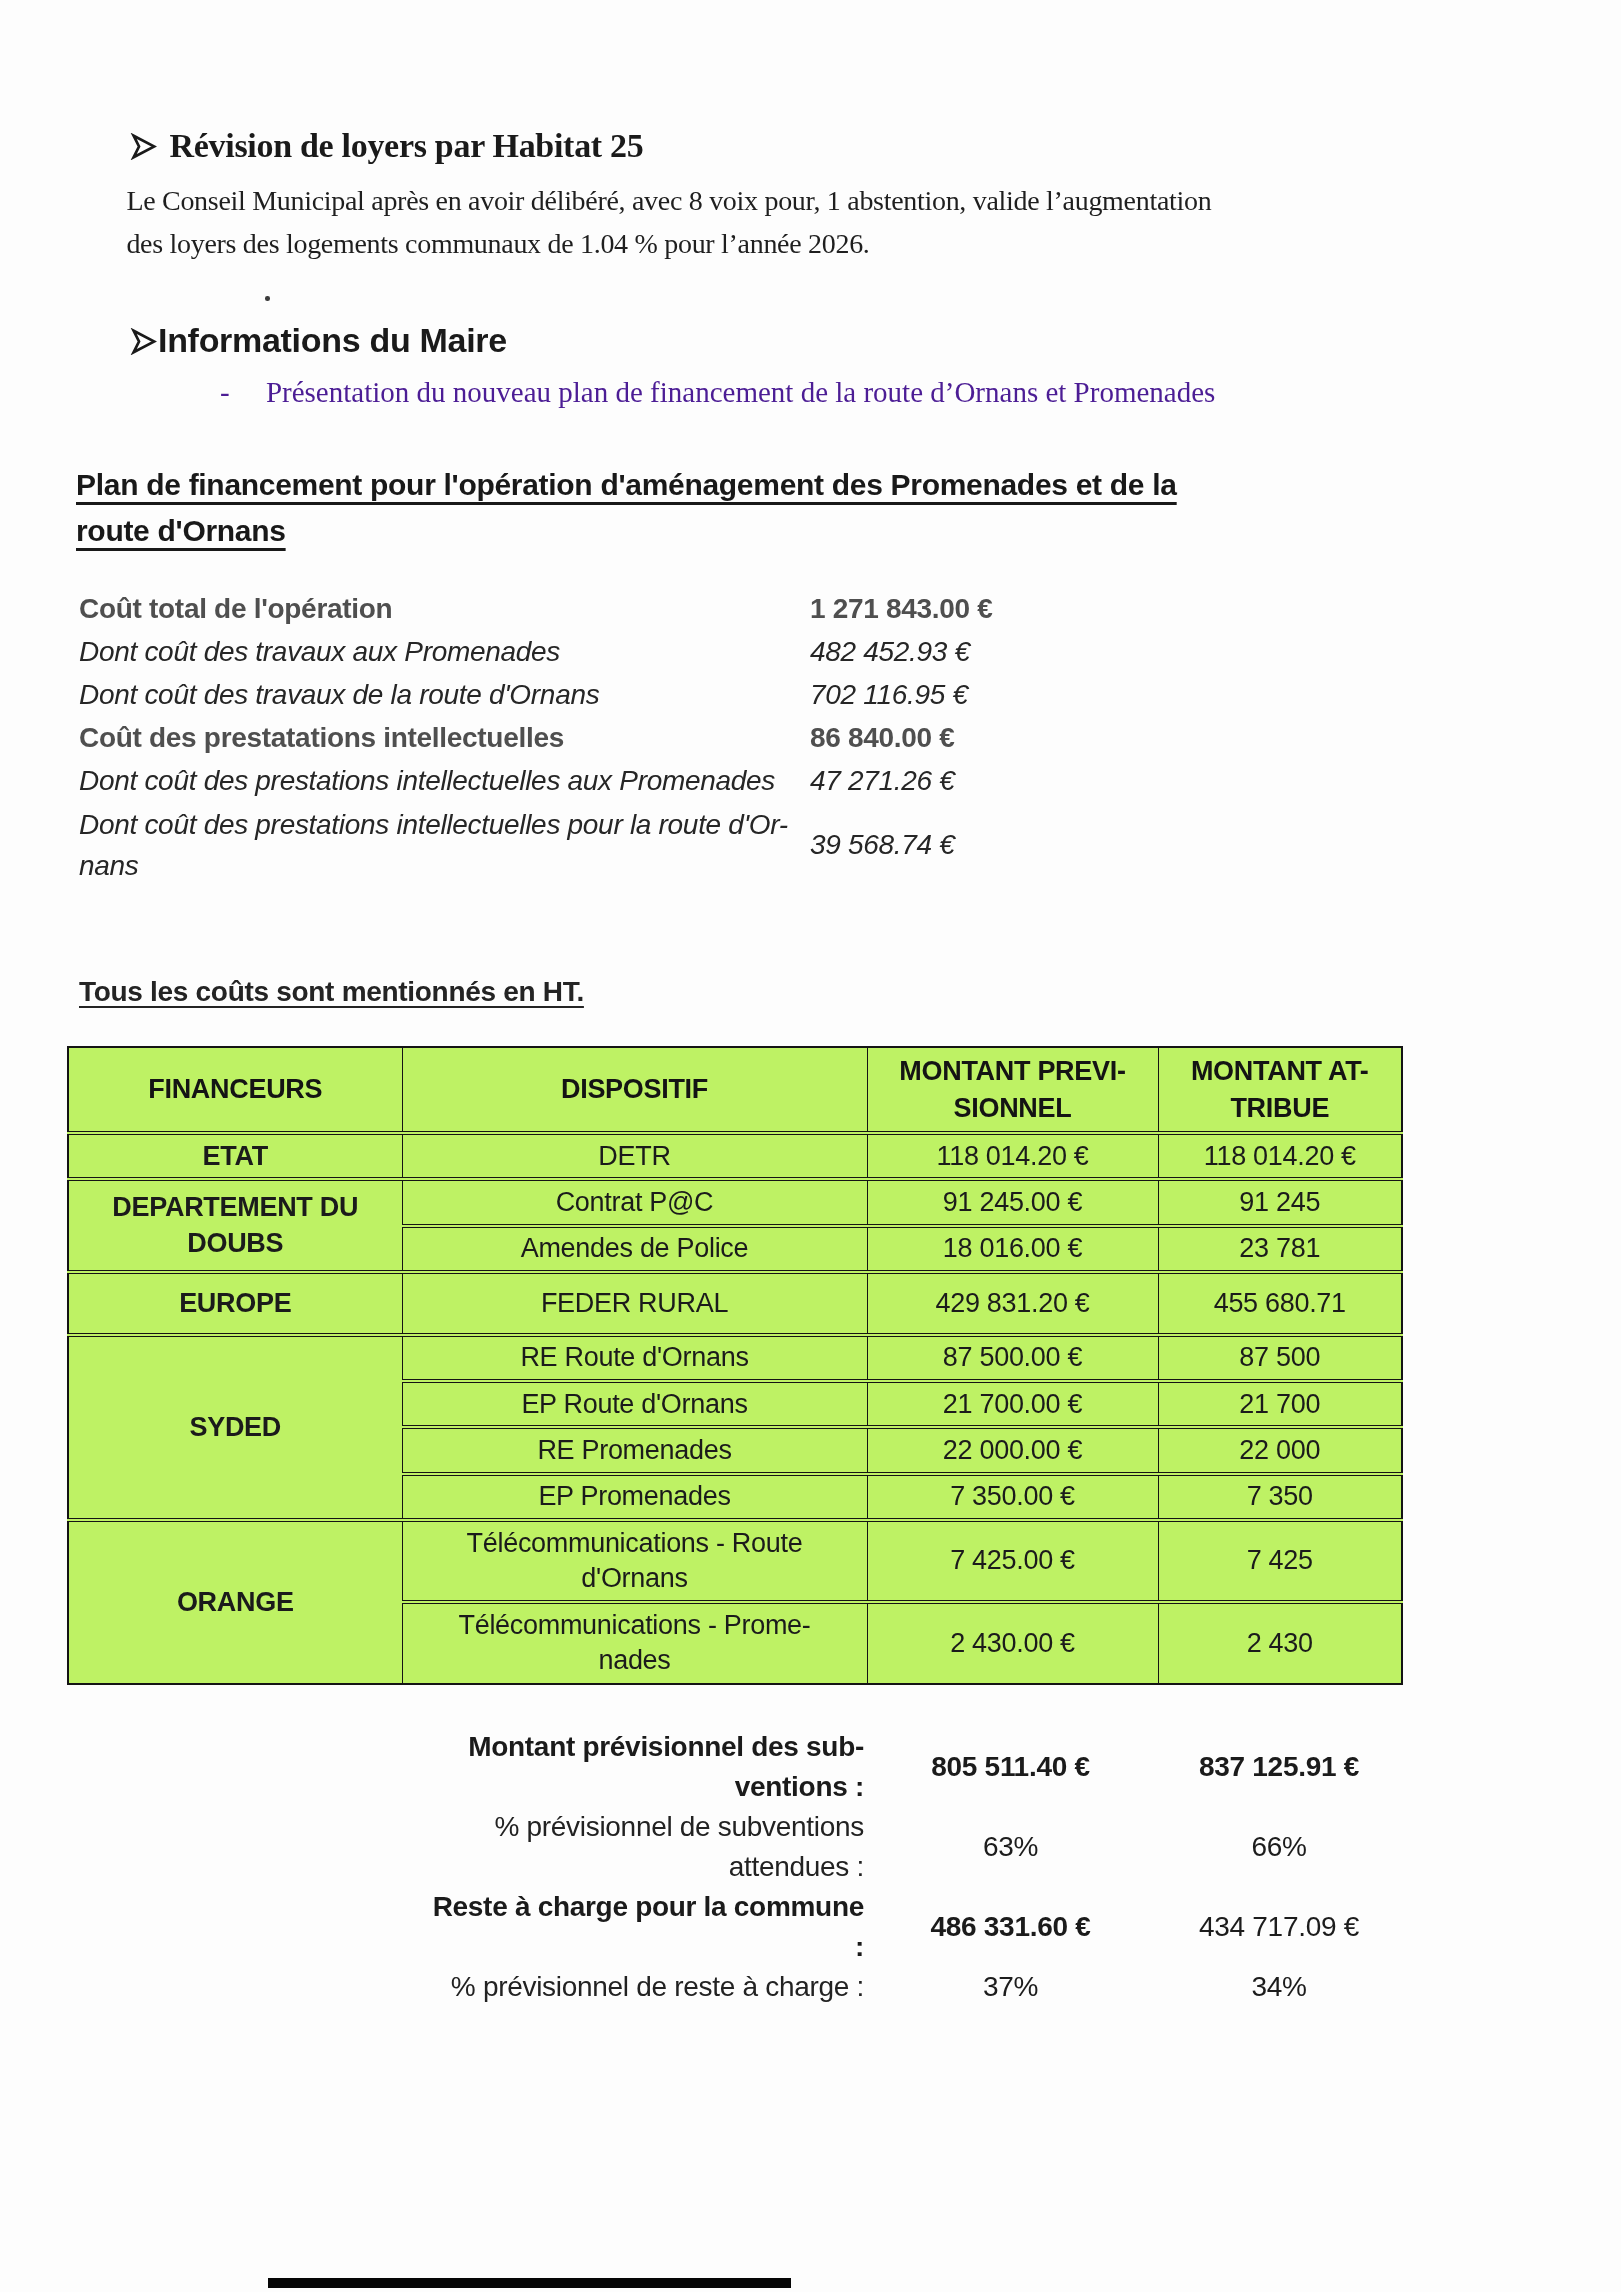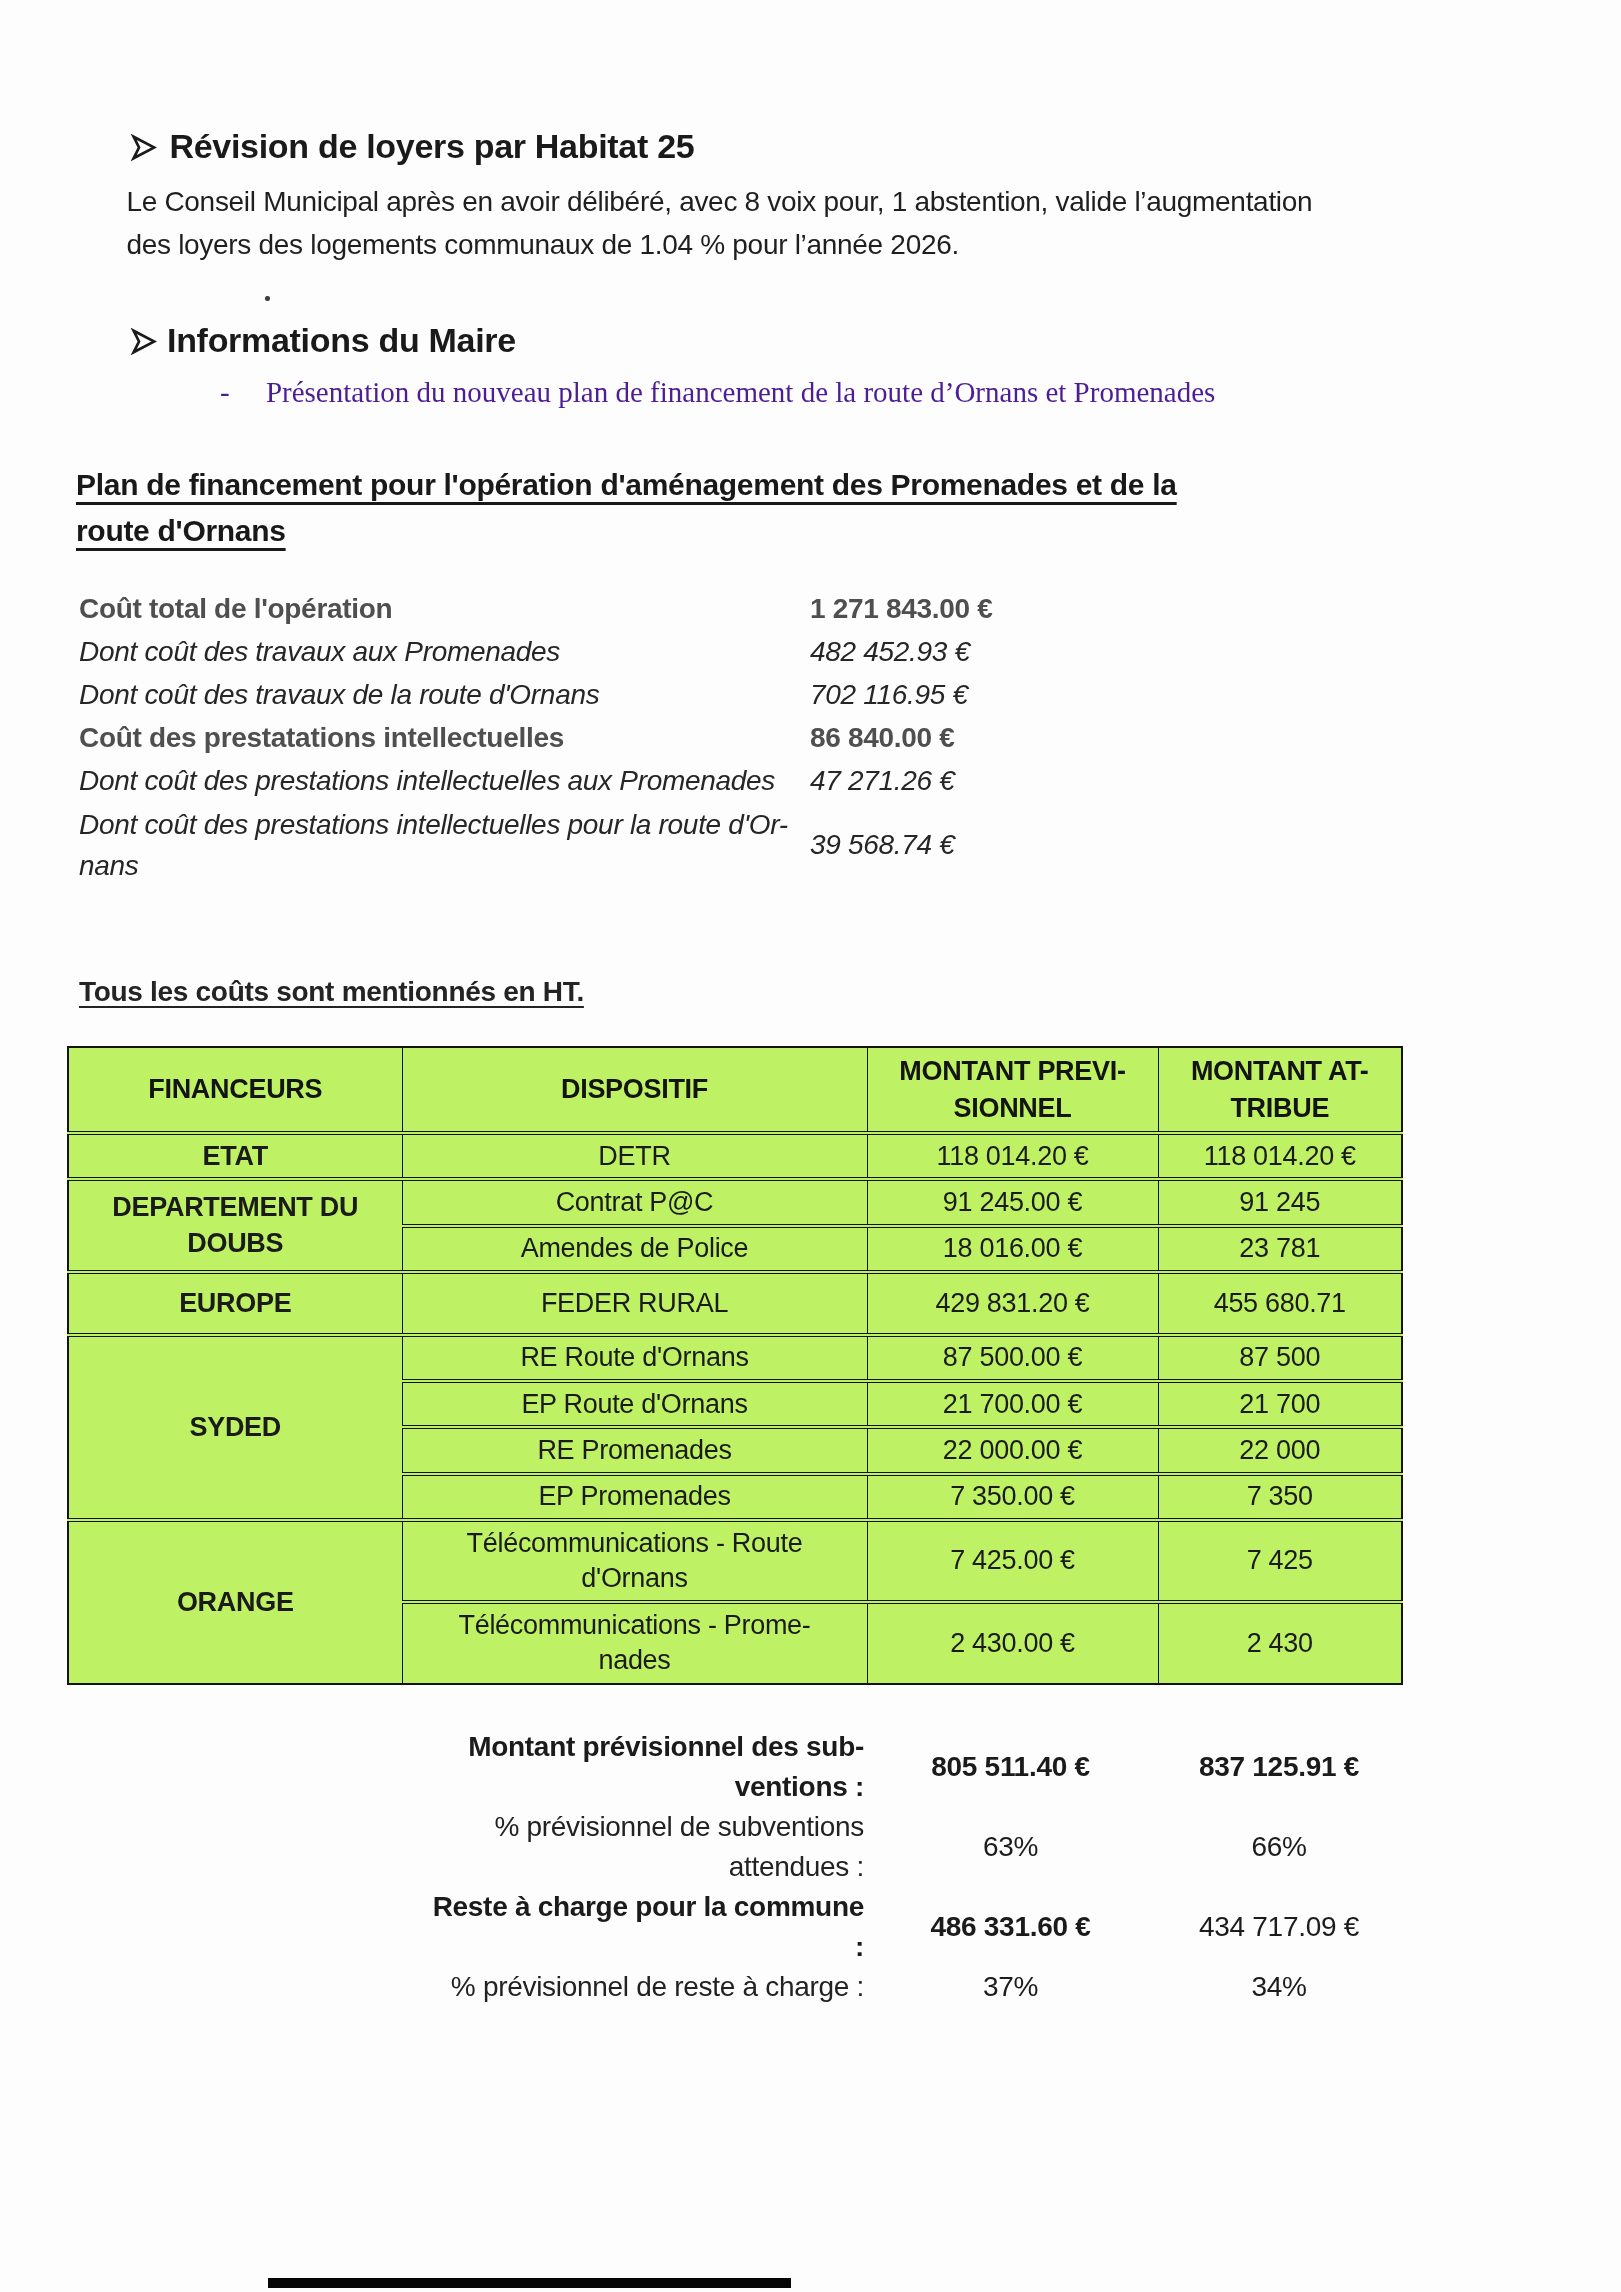--- a/index.html
+++ b/index.html
@@ -6,30 +6,30 @@
   html,body { background:#e8e8e8; }
   .page {
     position:relative; width:1621px; height:2293px; margin:0 auto;
     background:#fdfdfd; overflow:hidden;
     font-family:"Liberation Sans","DejaVu Sans",sans-serif;
     color:#1c1c1c; letter-spacing:-0.3px;
   }
   .pre { white-space:pre-line; }
 
   
-  .sec-revision { position:absolute; top:127px; left:130px; width:1424px; }
+  .sec-revision { position:absolute; top:127px; left:130px; width:1424px;font-family:Liberation Serif, serif; }
   .hline { display:flex; align-items:center; gap:12.5px; font-size:34px; font-weight:700; color:#1a1a1a; }
   .arrow-ic { flex:0 0 auto; margin-top:1.8px; }
   .body-par { margin:14.3px 0 0 -3.6px; font-size:28px; line-height:43px; color:#1f1f1f; }
 
   .dot-artifact { position:absolute; top:296px; left:265px; width:4.5px; height:4.5px; border-radius:50%; background:#3c3c3c; }
 
   
   .sec-maire { position:absolute; top:321px; left:130px; width:1361px; }
-  .sec-maire .hline { gap:10px; }
+  .sec-maire .hline { gap:1px; }
   .bullet-line { margin:16px 0 0 90px; font-family:"Liberation Serif","DejaVu Serif",serif; font-size:29px; letter-spacing:0; color:#4c1d95; }
   .bullet-line .dash { display:inline-block; margin-right:29px; }
 
   
   .plan-title {
     position:absolute; top:434px; left:76px; width:1317px;
     font-size:30px; font-weight:700; line-height:46px; color:#191919;
     text-decoration:underline; text-decoration-thickness:2.7px; text-underline-offset:7.2px;margin-top:28px;
   }
 

